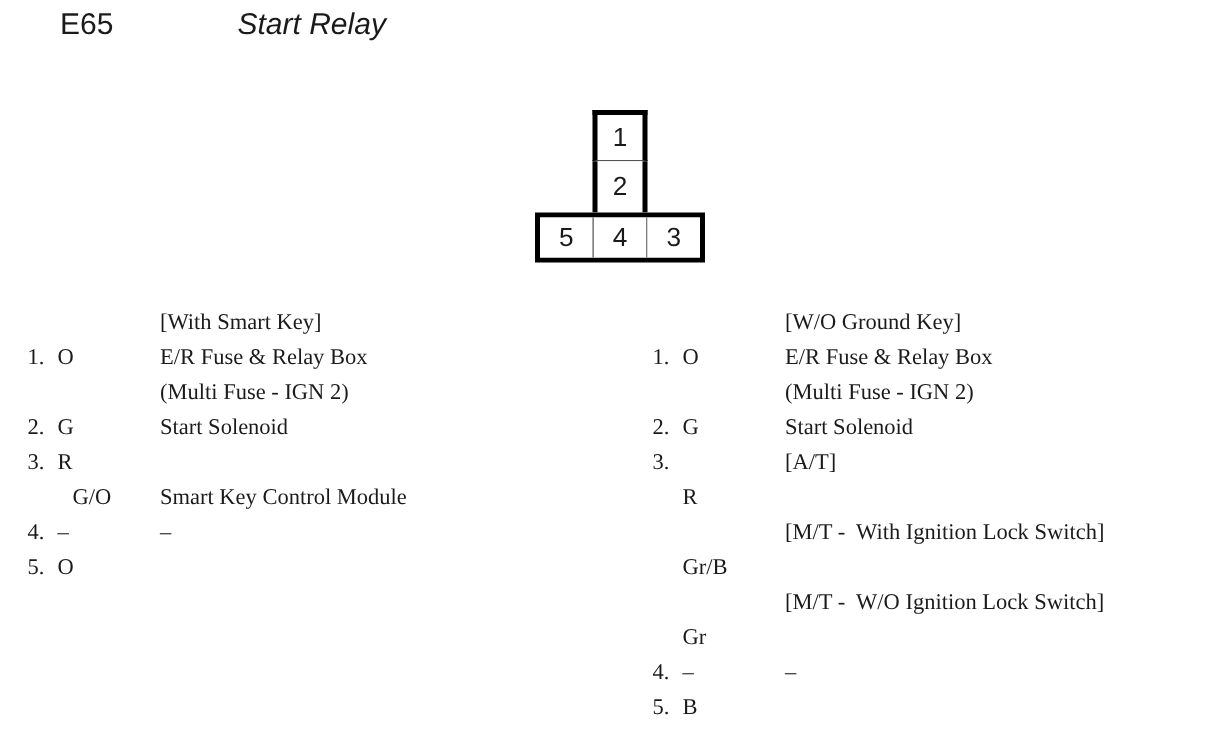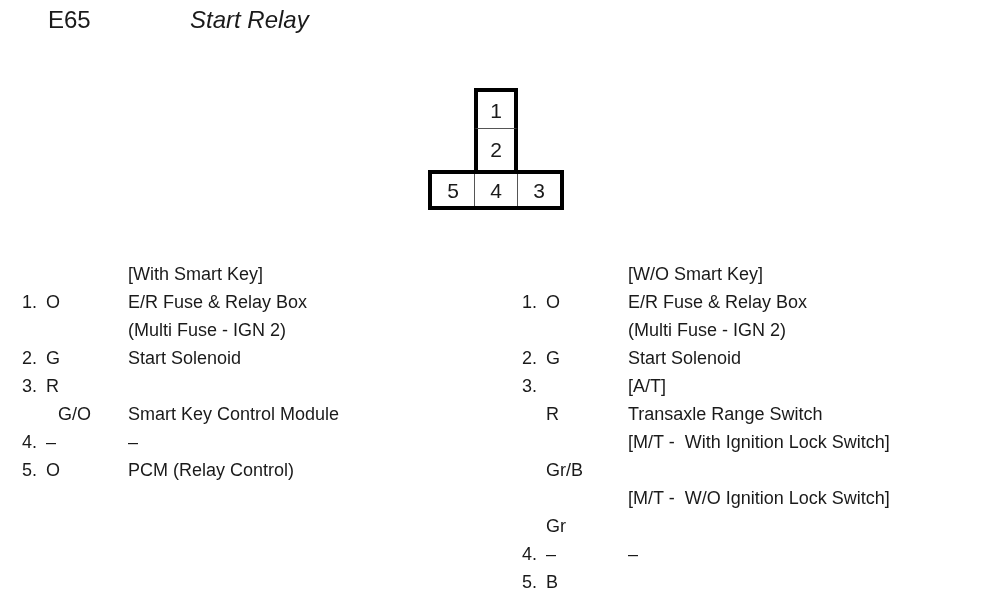--- a/index.html
+++ b/index.html
@@ -91,21 +91,21 @@
   .row-bottom .pin-cell {
     position: relative;
     left: auto; top: auto;
     border: 0;
     height: 100%;
     flex: 1 1 0;
   }
   .row-bottom .cell-4 { border-left: 1px solid #555; border-right: 1px solid #555; }
 
   
-  .pin-list { position: absolute; top: 260px; }
+  .pin-list { position: absolute; top: 243px; font-family: Liberation Serif, serif; }
   #list-left  { left: 0px;   width: 500px; }
   #list-right { left: 500px; width: 483px; }
 
   .pin-row {
     position: relative;
     height: 28px;
     line-height: 28px;
     font-size: 18px;
     white-space: nowrap;
   }
@@ -170,29 +170,28 @@
       <span class="col-desc">Smart Key Control Module</span>
     </div>
     <div class="pin-row">
       <span class="col-num">4.</span>
       <span class="col-color">–</span>
       <span class="col-desc">–</span>
     </div>
     <div class="pin-row">
       <span class="col-num">5.</span>
       <span class="col-color">O</span>
-      <span class="col-desc">PCM (Relay Control)</span>
     </div>
   </div>
 
 <div class="pin-list" id="list-right">
     <div class="pin-row">
       <span class="col-num"></span>
       <span class="col-color"></span>
-      <span class="col-desc">[W/O Smart Key]</span>
+      <span class="col-desc">[W/O Ground Key]</span>
     </div>
     <div class="pin-row">
       <span class="col-num">1.</span>
       <span class="col-color">O</span>
       <span class="col-desc">E/R Fuse &amp; Relay Box</span>
     </div>
     <div class="pin-row">
       <span class="col-num"></span>
       <span class="col-color"></span>
       <span class="col-desc">(Multi Fuse - IGN 2)</span>
@@ -203,21 +202,20 @@
       <span class="col-desc">Start Solenoid</span>
     </div>
     <div class="pin-row">
       <span class="col-num">3.</span>
       <span class="col-color"></span>
       <span class="col-desc">[A/T]</span>
     </div>
     <div class="pin-row">
       <span class="col-num"></span>
       <span class="col-color indent">R</span>
-      <span class="col-desc">Transaxle Range Switch</span>
     </div>
     <div class="pin-row">
       <span class="col-num"></span>
       <span class="col-color"></span>
       <span class="col-desc">[M/T -  With Ignition Lock Switch]</span>
     </div>
     <div class="pin-row">
       <span class="col-num"></span>
       <span class="col-color indent">Gr/B</span>
     </div>

